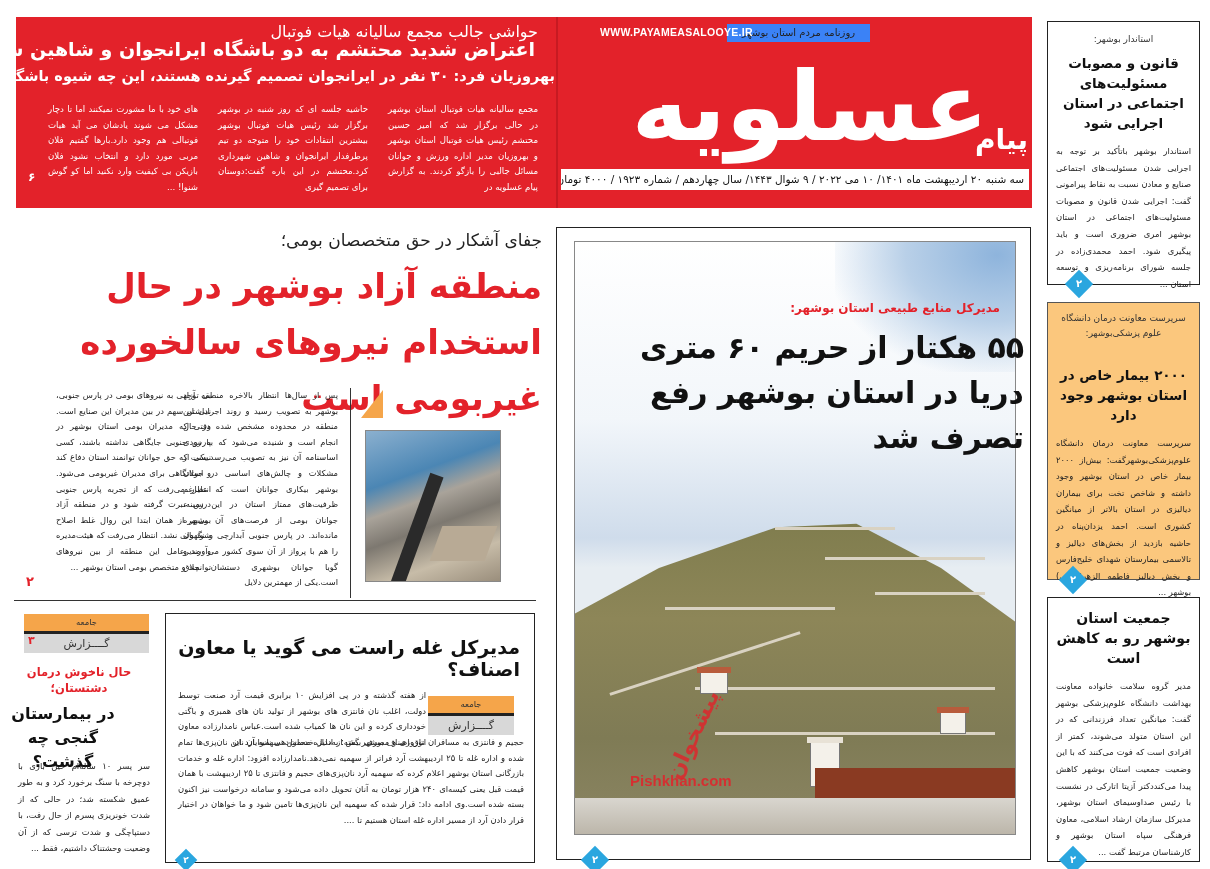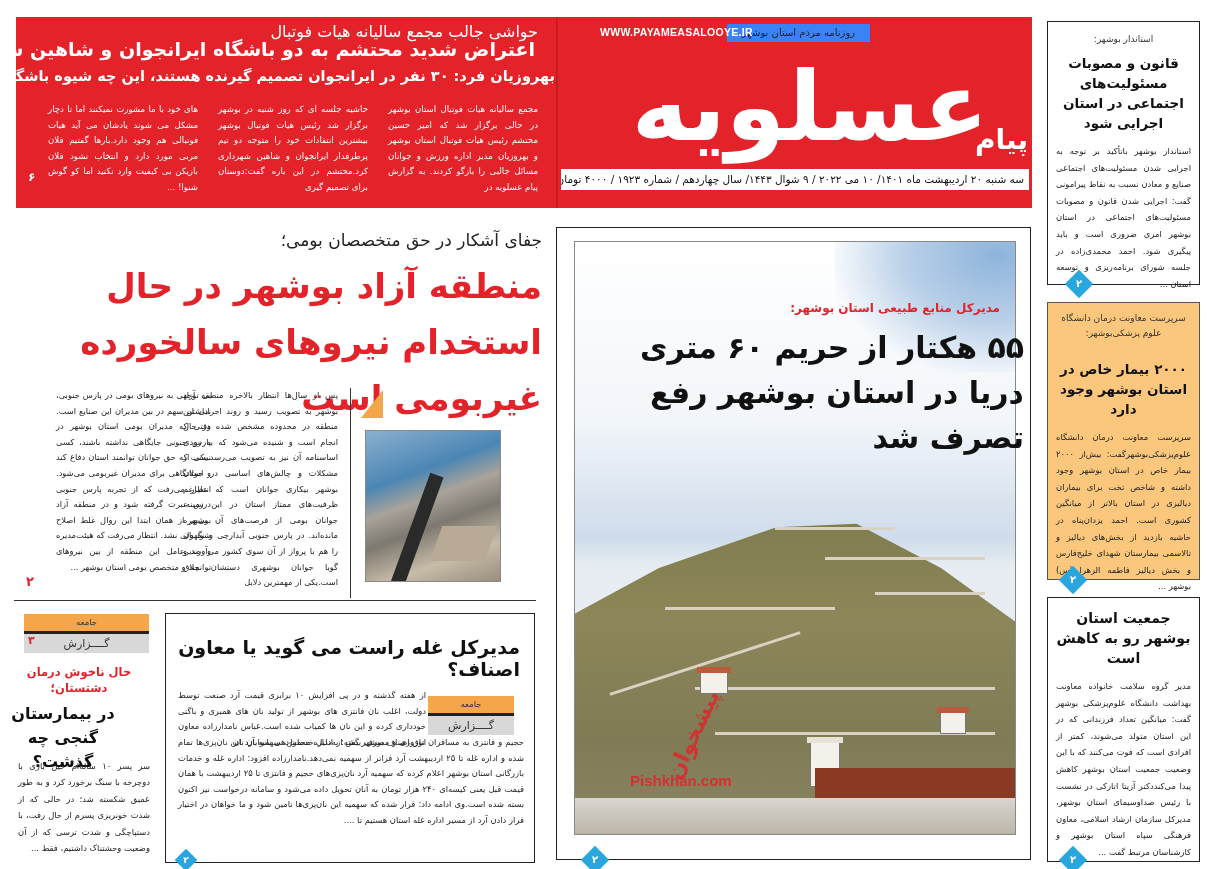--- a/index.html
+++ b/index.html
@@ -118,21 +118,21 @@
   <div class="side-title" style="margin-top:6px;">قانون و مصوبات مسئولیت‌های اجتماعی در استان اجرایی شود</div>
   <div class="side-body" style="margin-top:10px;">استاندار بوشهر باتأکید بر توجه به اجرایی شدن مسئولیت‌های اجتماعی صنایع و معادن نسبت به نقاط پیرامونی گفت: اجرایی شدن قانون و مصوبات مسئولیت‌های اجتماعی در استان بوشهر امری ضروری است و باید پیگیری شود. احمد محمدی‌زاده در جلسه شورای برنامه‌ریزی و توسعه استان ...</div>
 </div>
 <div class="abs" style="left:1069px; top:274px;">
   <div class="diamond"></div>
   <div class="diamond-num" style="top:0;left:0;">۲</div>
 </div>
 
 <div class="abs box side2">
   <div class="side-kicker" style="margin-top:8px;">سرپرست معاونت درمان دانشگاه علوم پزشکی‌بوشهر:</div>
-  <div class="side-title" style="margin-top:18px;">۲۰۰۰ بیمار خاص در استان بوشهر وجود دارد</div>
+  <div class="side-title" style="margin-top:24px;">۲۰۰۰ بیمار خاص در استان بوشهر وجود دارد</div>
   <div class="side-body" style="margin-top:10px;">سرپرست معاونت درمان دانشگاه علوم‌پزشکی‌بوشهر‌گفت: بیش‌از ۲۰۰۰ بیمار خاص در استان بوشهر وجود داشته و شاخص تخت برای بیماران دیالیزی در استان بالاتر از میانگین کشوری است. احمد یزدان‌پناه در حاشیه بازدید از بخش‌های دیالیز و تالاسمی بیمارستان شهدای خلیج‌فارس و بخش دیالیز فاطمه الزهرا (س) بوشهر ...</div>
 </div>
 <div class="abs" style="left:1063px; top:570px;">
   <div class="diamond"></div>
   <div class="diamond-num" style="top:0;left:0;">۲</div>
 </div>
 
 <div class="abs box side3">
   <div class="side-title" style="margin-top:10px; font-size:14px;">جمعیت استان بوشهر رو به کاهش است</div>
   <div class="side-body" style="margin-top:10px;">مدیر گروه سلامت خانواده معاونت بهداشت دانشگاه علوم‌پزشکی بوشهر گفت: میانگین تعداد فرزندانی که در این استان متولد می‌شوند، کمتر از افرادی است که فوت می‌کنند که با این وضعیت جمعیت استان بوشهر کاهش پیدا می‌کنددکتر آزیتا اتارکی در نشست با رئیس صداوسیمای استان بوشهر، مدیرکل سازمان ارشاد اسلامی، معاون فرهنگی سپاه استان بوشهر و کارشناسان مرتبط گفت ...</div>

